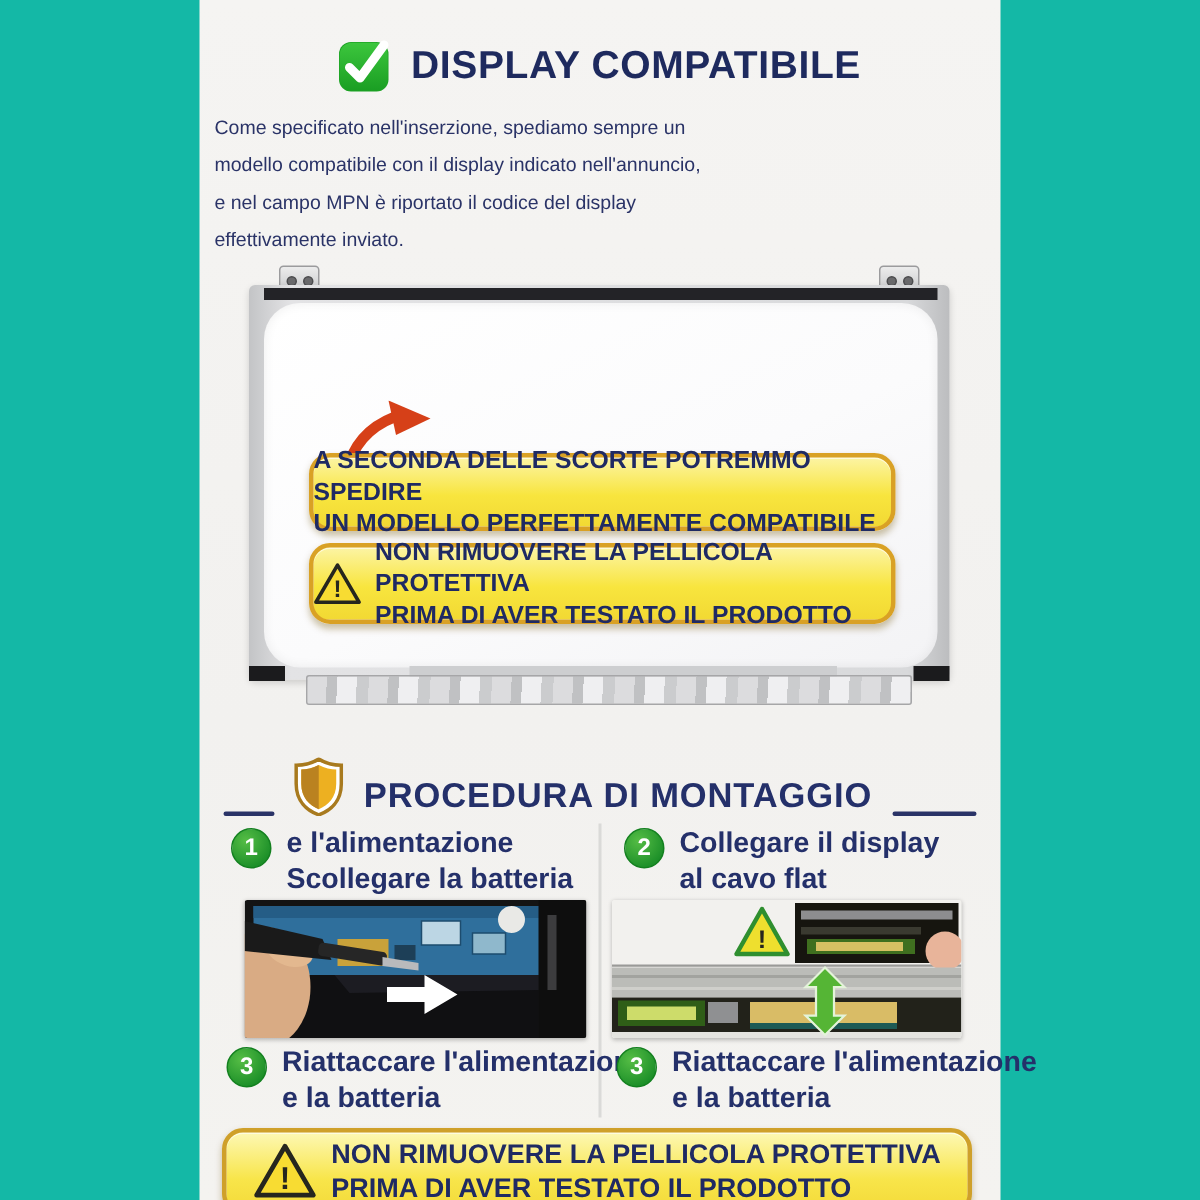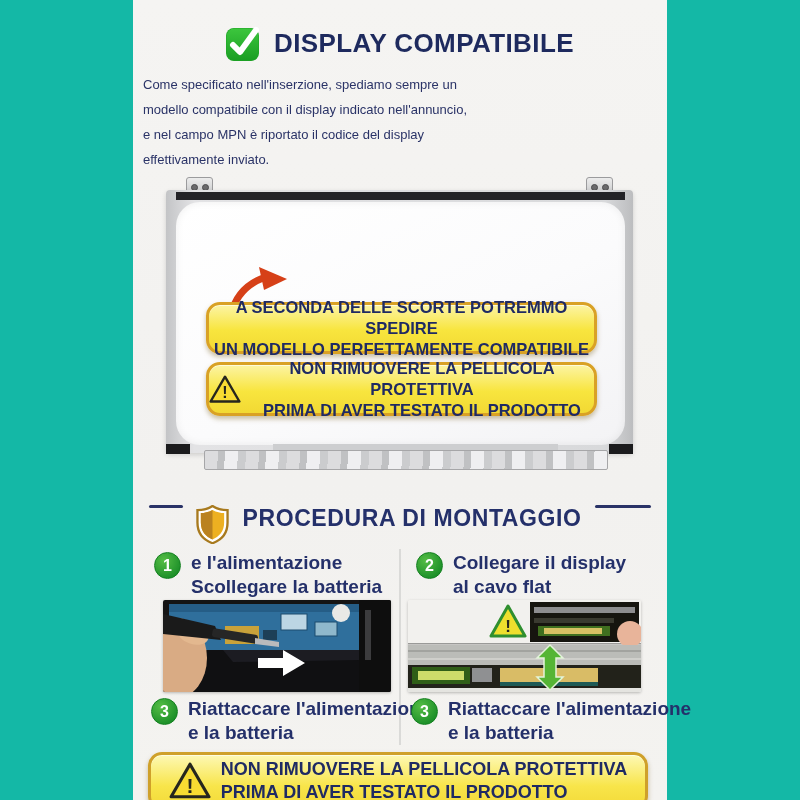--- a/index.html
+++ b/index.html
@@ -33,28 +33,28 @@
   .foil { position:absolute; left:204px; top:450px; width:404px; height:20px;
           background:repeating-linear-gradient(93deg,#dcdcde 0 13px,#c0c1c3 13px 20px,#efeff1 20px 33px,#cbccce 33px 41px);
           border:1px solid #a6a6a8; border-radius:2px; }
   .corner-nub { position:absolute; top:444px; width:24px; height:10px; background:#1b1b1d; }
   .red-arrow { position:absolute; left:221px; top:267px; width:82px; height:50px; }
 
   .ybanner { position:absolute; border-radius:14px; border:3px solid #d9a125;
              background:linear-gradient(180deg,#fcf4a4 0%,#f8e53e 55%,#f2d933 100%);
              box-shadow:0 3px 5px rgba(110,80,0,0.35), inset 0 1px 0 rgba(255,255,255,0.6);
              color:#1f2a63; font-weight:bold; display:flex; align-items:center; justify-content:center; }
-  .ybanner .blines { text-align:center; }
+  .ybanner .blines { text-align:left; }
   .banner-stock { left:206px; top:302px; width:391px; height:52px; font-size:16.5px; line-height:21px; }
   .banner-film  { left:206px; top:362px; width:391px; height:54px; font-size:16.5px; line-height:21px; gap:9px; }
   .banner-film .warn-svg { width:32px; height:29px; flex:0 0 auto; }
 
   
   .proc-header { position:absolute; left:133px; top:505px; width:534px; display:flex;
-                 align-items:flex-start; justify-content:center; gap:13px; }
+                 align-items:flex-end; justify-content:center; gap:13px; }
   .dash { height:3px; background:#2a3367; border-radius:2px; }
   .dash.l { width:34px; } .dash.r { width:56px; }
   .shield-svg { width:33px; height:39px; }
   .proc-title { font-size:23px; font-weight:bold; color:#24306a; letter-spacing:0.6px; }
 
   
   .step { position:absolute; display:flex; gap:10px; align-items:flex-start; }
   .step-num { width:27px; height:27px; border-radius:50%; flex:0 0 auto; margin-top:1px;
               background:radial-gradient(circle at 35% 30%, #55bd45, #1d9029 75%);
               border:1px solid #13801f; color:#ffffff; font-size:16px; font-weight:bold;

